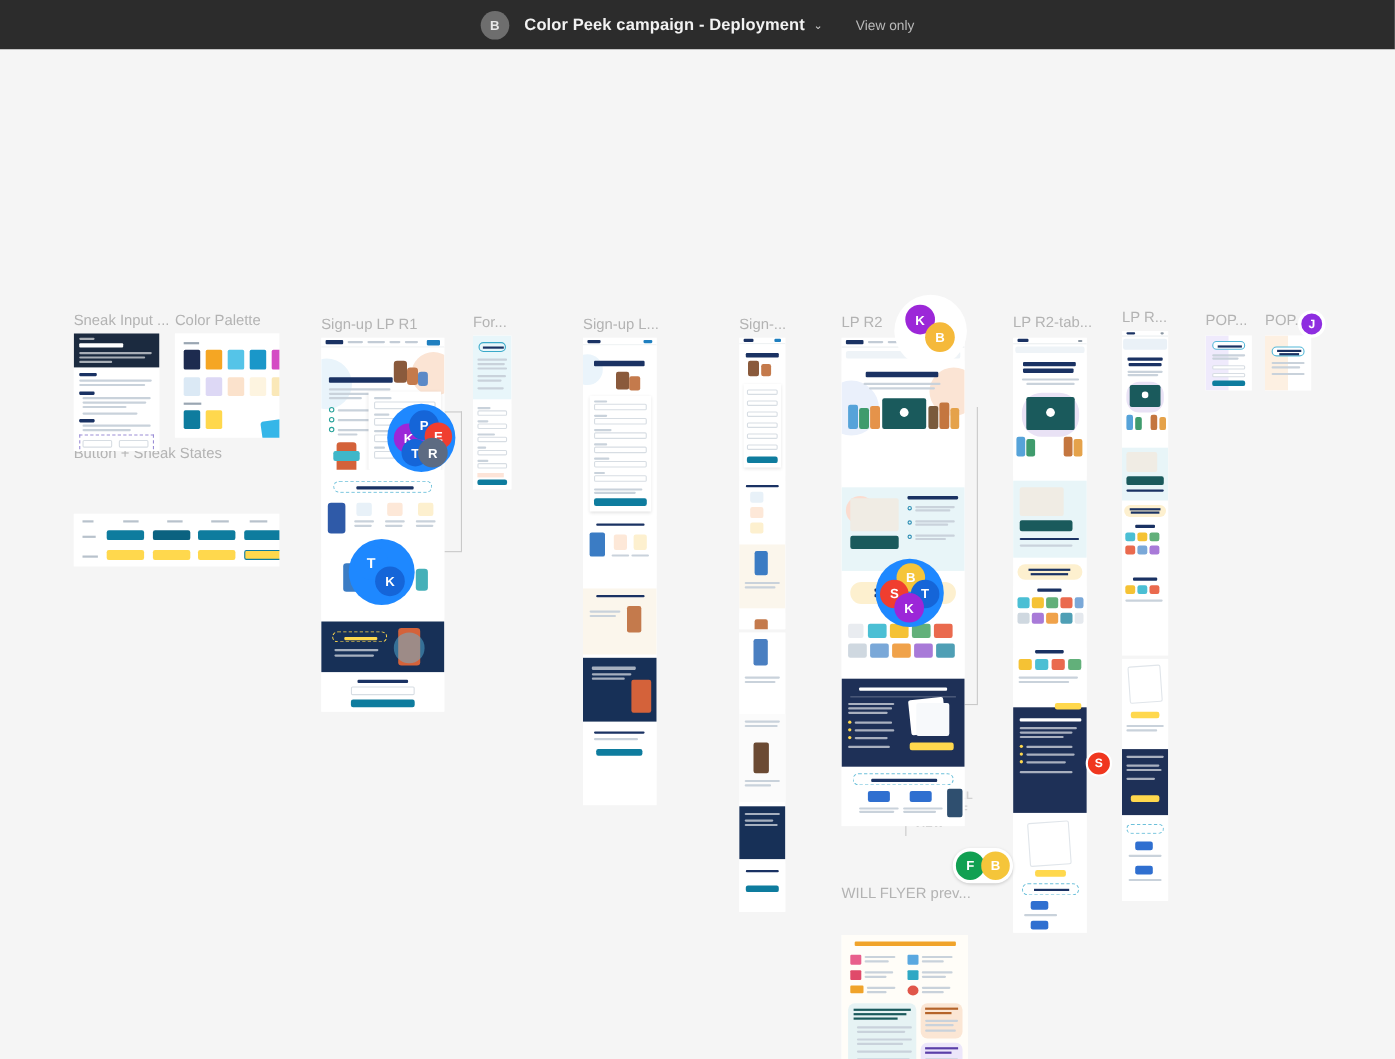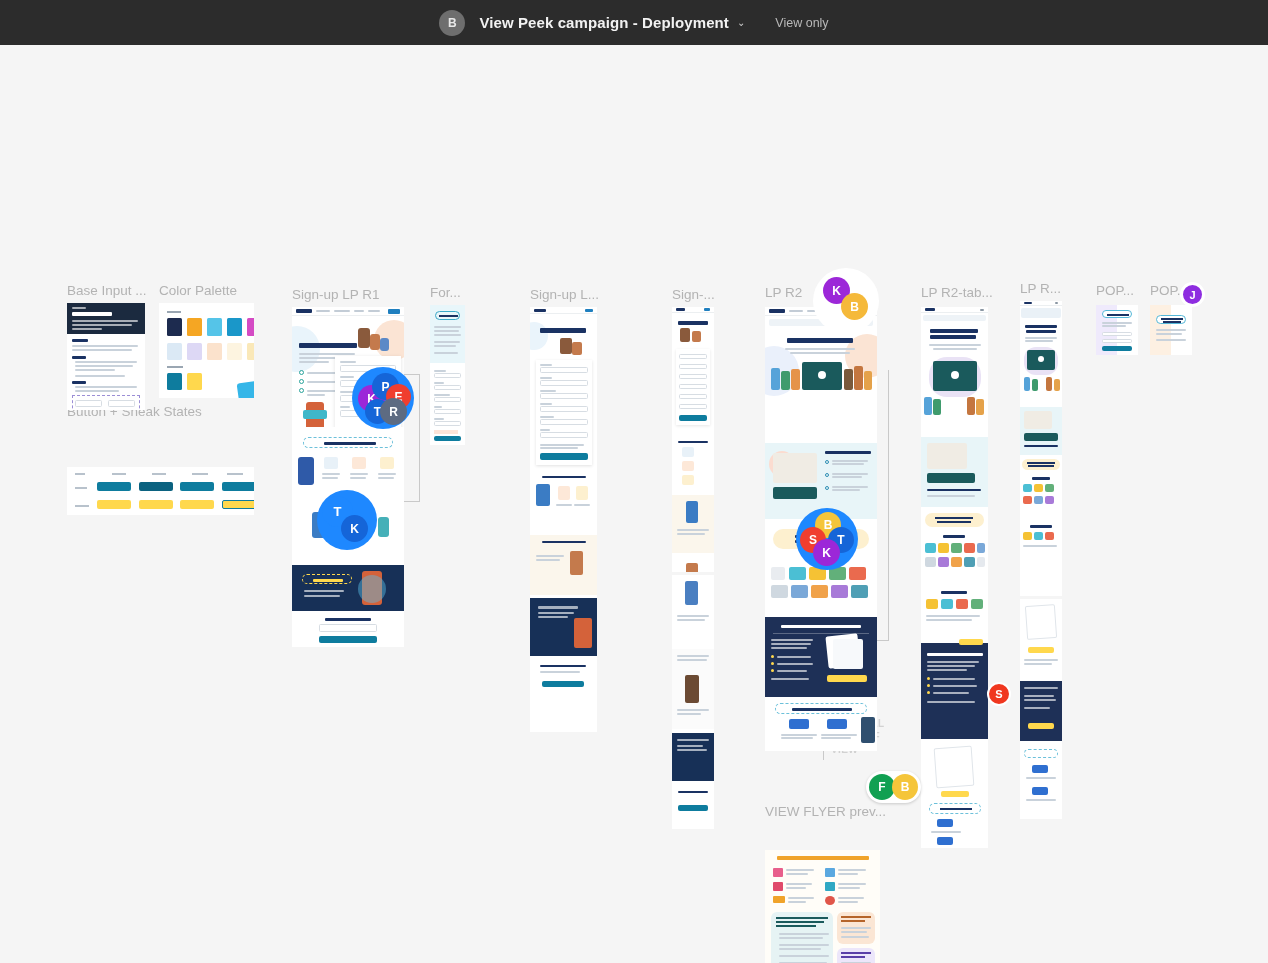--- a/index.html
+++ b/index.html
@@ -91,52 +91,52 @@
   .swatch { border-radius: 1.5px; }
   .connector { position: absolute; border-left: 1px solid #c9c9c9; }
   .connector.h { border-left: none; border-top: 1px solid #c9c9c9; }
 </style>
 </head>
 <body>
 
 <div id="topbar">
   <div class="tb-inner">
     <div id="tb-avatar">B</div>
-    <div id="tb-title">View Peek campaign - Deployment</div>
+    <div id="tb-title">Color Peek campaign - Deployment</div>
     <div id="tb-chev">⌄</div>
     <div id="tb-viewonly">View only</div>
   </div>
 </div>
 
 <div id="canvas">
 
   <div class="annotation small" style="left:831px; top:672px; width:70px;">THIS WILL
 BE A PDF
 VIEW</div>
 
   <div class="connector" style="left:888px; top:325px; height:270px;"></div>
   <div class="connector h" style="left:823px; top:595px; width:66px;"></div>
   <div class="connector" style="left:823px; top:595px; height:120px;"></div>
   <div class="connector" style="left:419px; top:329px; height:127px;"></div>
   <div class="connector h" style="left:404px; top:329px; width:16px;"></div>
   <div class="connector h" style="left:404px; top:456px; width:16px;"></div>
 
-  <div class="frame-label big" style="left:67px; top:240px;">Base Input ...</div>
+  <div class="frame-label big" style="left:67px; top:240px;">Sneak Input ...</div>
   <div class="frame-label big" style="left:159px; top:240px;text-align:right;">Color Palette</div>
   <div class="frame-label big" style="left:67px; top:361px;">Button + Sneak States</div>
   <div class="frame-label big" style="left:292px; top:244px;">Sign-up LP R1</div>
   <div class="frame-label big" style="left:430px; top:242px;">For...</div>
   <div class="frame-label big" style="left:530px; top:244px;">Sign-up L...</div>
   <div class="frame-label big" style="left:672px; top:244px;">Sign-...</div>
   <div class="frame-label big" style="left:765px; top:242px;">LP R2</div>
   <div class="frame-label big" style="left:921px; top:242px;">LP R2-tab...</div>
   <div class="frame-label big" style="left:1020px; top:238px;">LP R...</div>
   <div class="frame-label big" style="left:1096px; top:240px;">POP...</div>
   <div class="frame-label big" style="left:1150px; top:240px;">POP...</div>
-  <div class="frame-label big" style="left:765px; top:761px;">VIEW FLYER prev...</div>
+  <div class="frame-label big" style="left:765px; top:761px;">WILL FLYER prev...</div>
 
   <div class="frame" style="left:67px; top:258px; width:78px; height:107px;">
     <div style="position:absolute;left:0;top:0;width:78px;height:31px;background:#1b2a3f;">
       <div class="txt white" style="position:absolute;left:5px;top:4px;width:14px;height:2px;"></div>
       <div style="position:absolute;left:5px;top:9px;width:40px;height:4px;background:#fff;border-radius:1px;"></div>
       <div class="txt white" style="position:absolute;left:5px;top:17px;width:66px;height:2px;"></div>
       <div class="txt white" style="position:absolute;left:5px;top:21px;width:60px;height:2px;"></div>
       <div class="txt white" style="position:absolute;left:5px;top:25px;width:30px;height:2px;"></div>
     </div>
     <div style="position:absolute;left:5px;top:36px;width:16px;height:3px;background:#1a3263;border-radius:1px;"></div>

